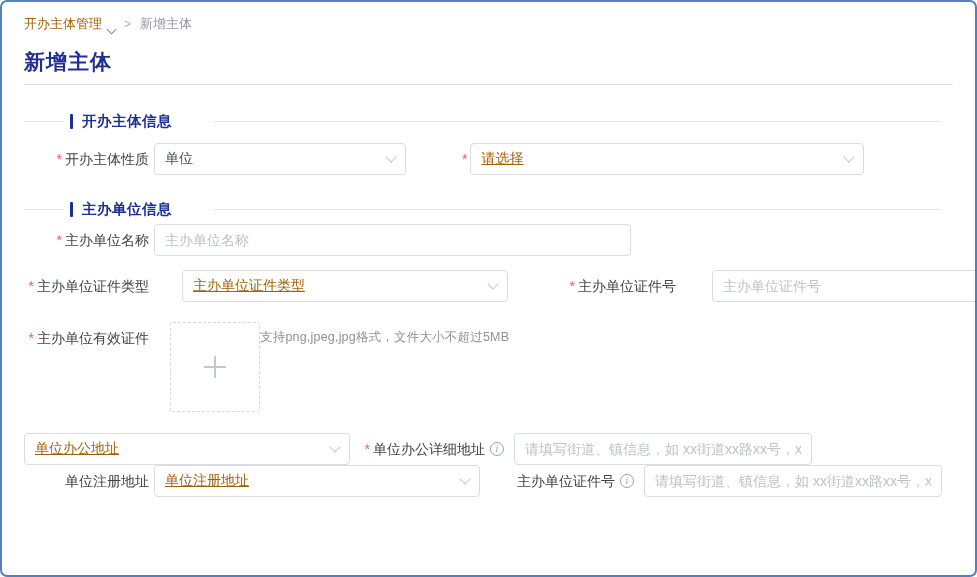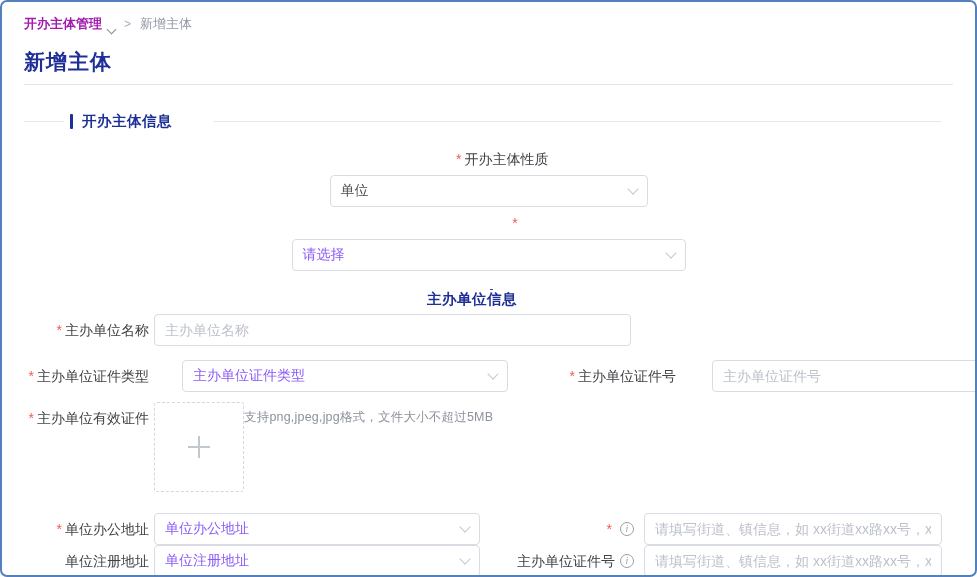--- a/index.html
+++ b/index.html
@@ -11,67 +11,67 @@
     width:977px; height:577px;
     border:2px solid #5580c0;
     border-radius:7px;
     background:#ffffff;
     padding:12px 22px 0 22px;
     overflow:hidden;
   }
 
   
   .crumbs { height:20px; display:flex; align-items:center; font-size:13px; }
-  .crumb-main { color:#a21caf; cursor:pointer; display:flex; align-items:flex-end;font-weight:bold; }
+  .crumb-main { color:#a16207; cursor:pointer; display:flex; align-items:flex-end; }
   .crumb-current { color:#9097a3; }
   .crumb-sep { color:#a8aeb8; margin:0 9px; font-size:12px; }
   .caret {
     display:inline-block; width:7px; height:7px; margin-left:6px; margin-top:-4px;
     border-right:1px solid #868c98; border-bottom:1px solid #868c98;
     transform:rotate(45deg);
   }
 
   
   .page-title { margin-top:14px; height:26px; font-size:21px; font-weight:bold; color:#202f96; letter-spacing:1px; }
   .title-divider { margin-top:10px; border:none; border-top:1px solid #e4e4e4; height:0; }
 
   
   .section-hd { display:flex; align-items:center; height:20px; }
   .section-hd.first { margin-top:26px; }
-  .section-hd.second { margin-top:18px;flex-direction:column; }
+  .section-hd.second { margin-top:24px; }
   .hd-line-left { width:40px; height:1px; background:#e6e6e6; }
   .hd-bar { width:3px; height:15px; background:#1e2f96; margin-left:6px; border-radius:1px; }
   .hd-text { font-size:14.5px; font-weight:bold; color:#1e2f96; margin:0 42px 0 9px; letter-spacing:0.5px;font-family:Liberation Serif, serif; }
   .hd-line-right { flex:1; height:1px; background:#e6e6e6; margin-right:12px; }
 
   
   .row { display:flex; align-items:center; }
   .row.top-align { align-items:flex-start; }
-  .r1 { margin-top:12px;flex-direction:column; }
+  .r1 { margin-top:12px; }
   .r2 { margin-top:5px; }
   .r3 { margin-top:14px;gap:28px; }
-  .r-upload { margin-top:10px; }
+  .r-upload { margin-top:20px;gap:16px; }
   .r4 { margin-top:21px; }
   .r5 { margin-top:0; }
   .r6 { margin-top:10px; }
 
   .lbl {
     width:125px; text-align:right; font-size:14px; color:#404246;
     flex:none; margin-right:5px; line-height:32px; white-space:nowrap;
   }
   .row.top-align .lbl { line-height:20px; padding-top:6px; }
   .req { color:#f25b50; margin-right:3px; font-size:14px; }
 
   .ctrl {
     height:32px; border:1px solid #d9dce3; border-radius:4px; background:#fff;
     font-size:14px; display:flex; align-items:center; padding:0 10px; flex:none;
   }
   .sel { justify-content:space-between; cursor:pointer; }
   .sel .val { color:#4a4d52; }
-  .sel .ph { color:#8b5cf6; }
+  .sel .ph { color:#a16207;text-decoration:underline; }
   .chev {
     width:8px; height:8px; margin-left:8px; margin-top:-4px; flex:none;
     border-right:1px solid #c4c9d2; border-bottom:1px solid #c4c9d2;
     transform:rotate(45deg);
   }
   input.txt {
     height:32px; border:1px solid #d9dce3; border-radius:4px; background:#fff;
     font-size:14px; padding:0 10px; color:#4a4d52; outline:none; flex:none;
     font-family:"Liberation Sans","DejaVu Sans",sans-serif;
   }
@@ -91,21 +91,21 @@
   .upload-box {
     width:90px; height:90px; border:1px dashed #d4d7dc; border-radius:3px;
     display:flex; align-items:center; justify-content:center; cursor:pointer; background:#fff;
   }
   .plus { position:relative; width:22px; height:22px; }
   .plus::before { content:""; position:absolute; left:0; right:0; top:10px; height:1.5px; background:#c3c8d0; }
   .plus::after  { content:""; position:absolute; top:0; bottom:0; left:10px; width:1.5px; background:#c3c8d0; }
   .upload-tip { margin-top:7px; font-size:12.5px; color:#8c929c; letter-spacing:0.2px; }
 
   
-  .w-sel-1 { width:318px; }
+  .w-sel-1 { width:252px; }
   .g-r1 { margin-left:56px; }
   .w-sel-2 { width:394px; }
   .w-name { width:477px; }
   .w-sel-l { width:326px; }
   .g-cert { margin-left:24px; width:116px; }
   .w-cert { width:314px; margin-left:8px; }
   .g-addr { margin-left:20px; width:134px; }
   .w-addr { width:298px; margin-left:10px; }
   .w-legal { width:313px; }
   .req-only { line-height:32px; }
@@ -176,27 +176,27 @@
     <span class="lbl"><span class="req">*</span><span>主办单位有效证件</span></span>
     <div class="upload-wrap">
       <div class="upload-box">
         <span class="plus"></span>
       </div>
       <span class="upload-tip">支持png,jpeg,jpg格式，文件大小不超过5MB</span>
     </div>
   </div>
 
   <div class="row r4">
-    <span class="lbl"><span class="req">*</span><span>单位办公地址</span></span>
     <div class="ctrl sel w-sel-l">
       <span class="ph">单位办公地址</span>
       <span class="chev"></span>
     </div>
     <span class="rlbl g-addr">
         <span class="req">*</span>
+        <span>单位办公详细地址</span>
         <span class="info-icon">i</span>
       </span>
     <input class="txt w-addr" type="text" placeholder="请填写街道、镇信息，如 xx街道xx路xx号，xx..." style="">
   </div>
 
   <div class="row r5">
     <span class="lbl"><span>单位注册地址</span></span>
     <div class="ctrl sel w-sel-l">
       <span class="ph">单位注册地址</span>
       <span class="chev"></span>

